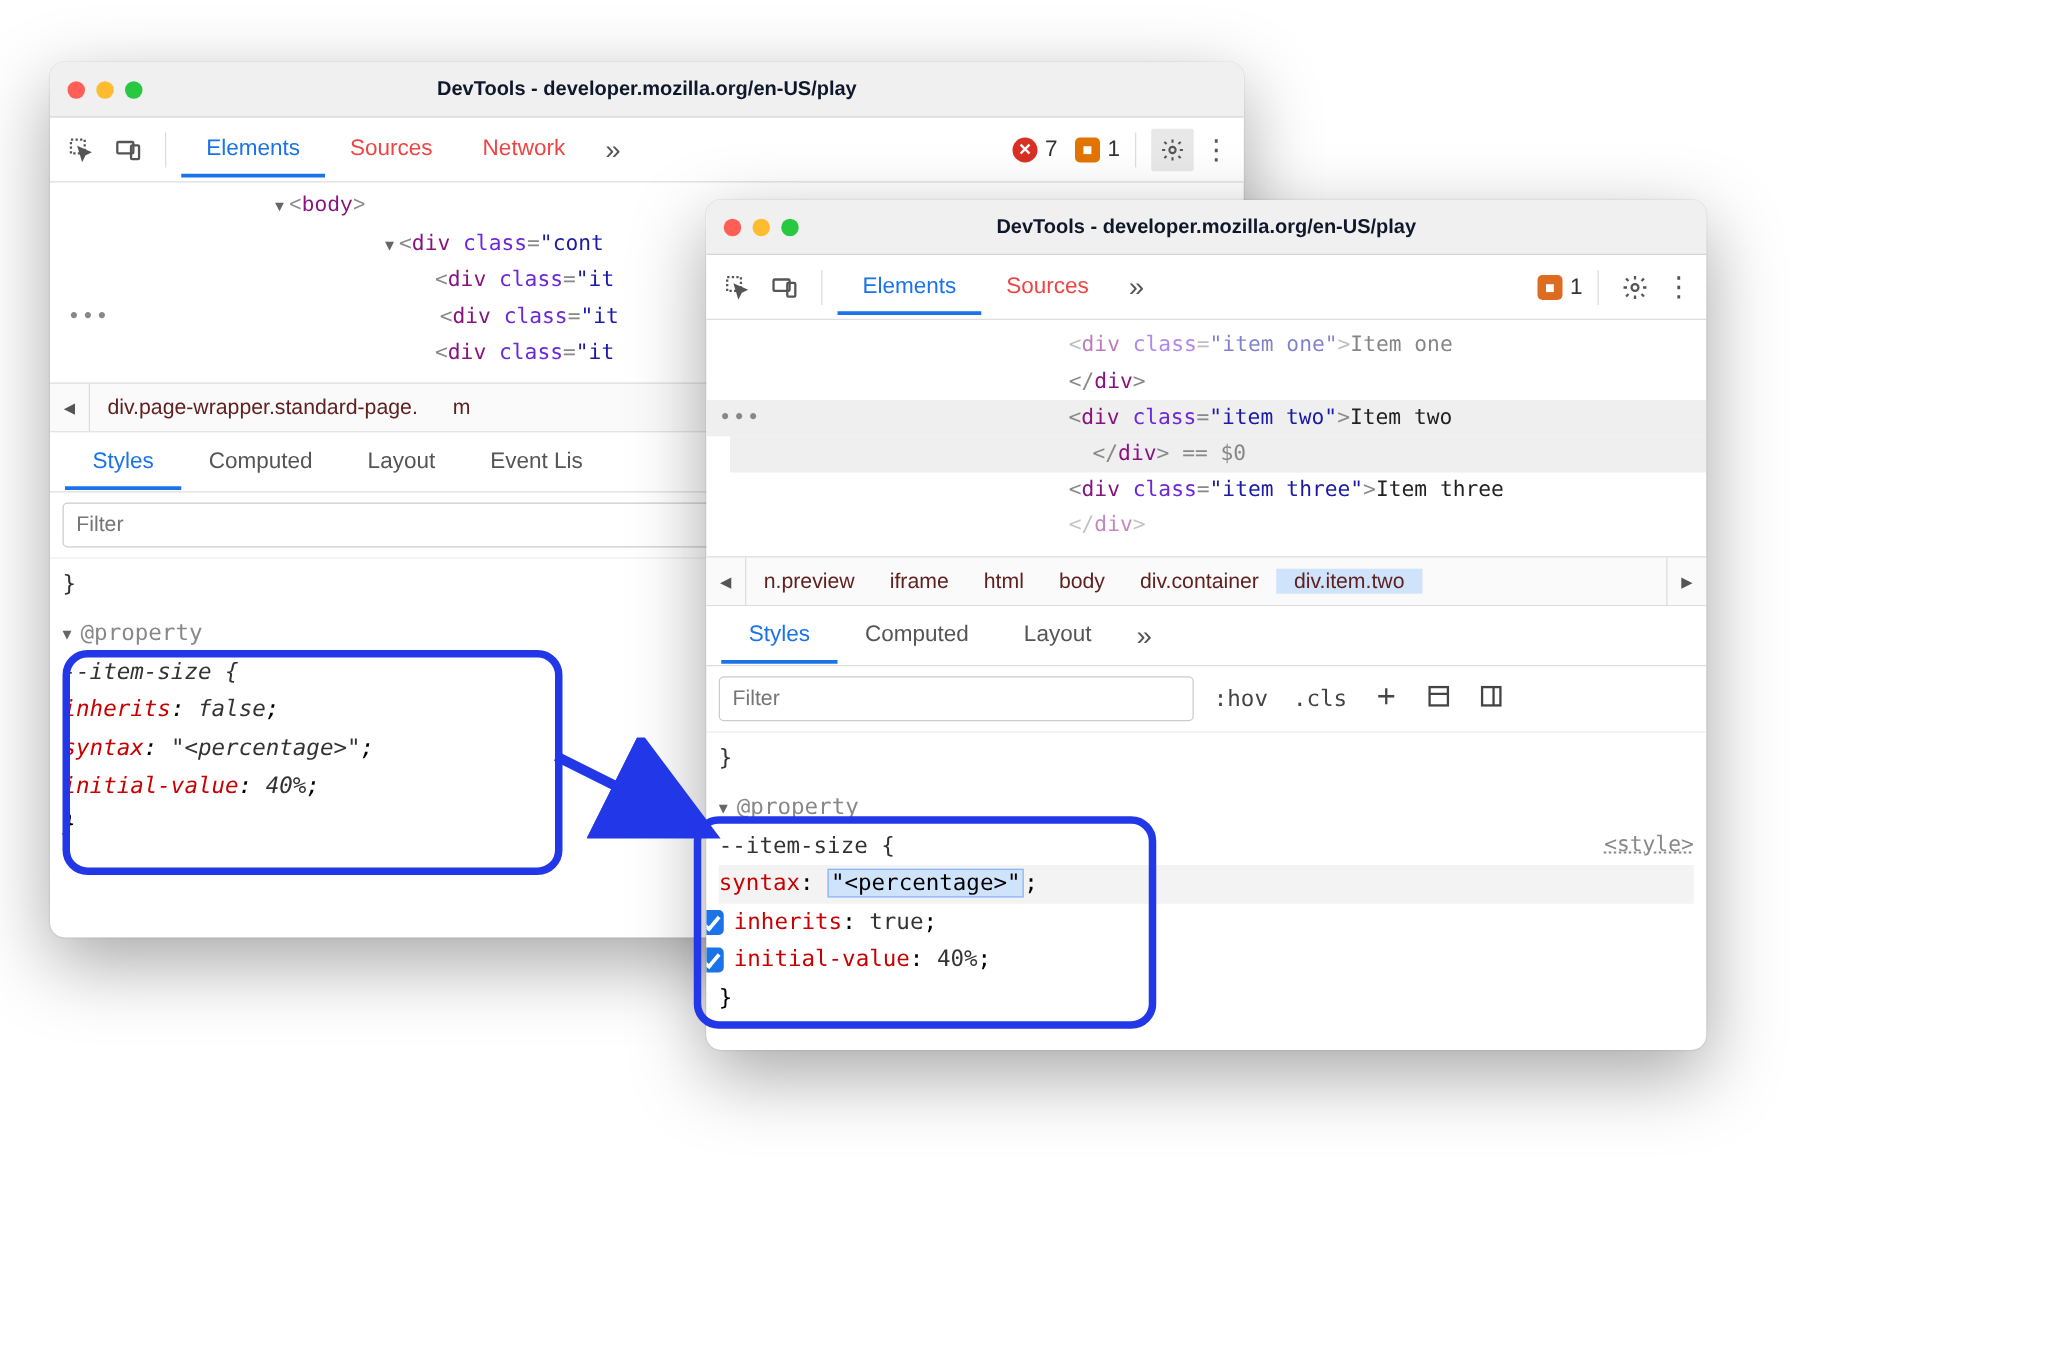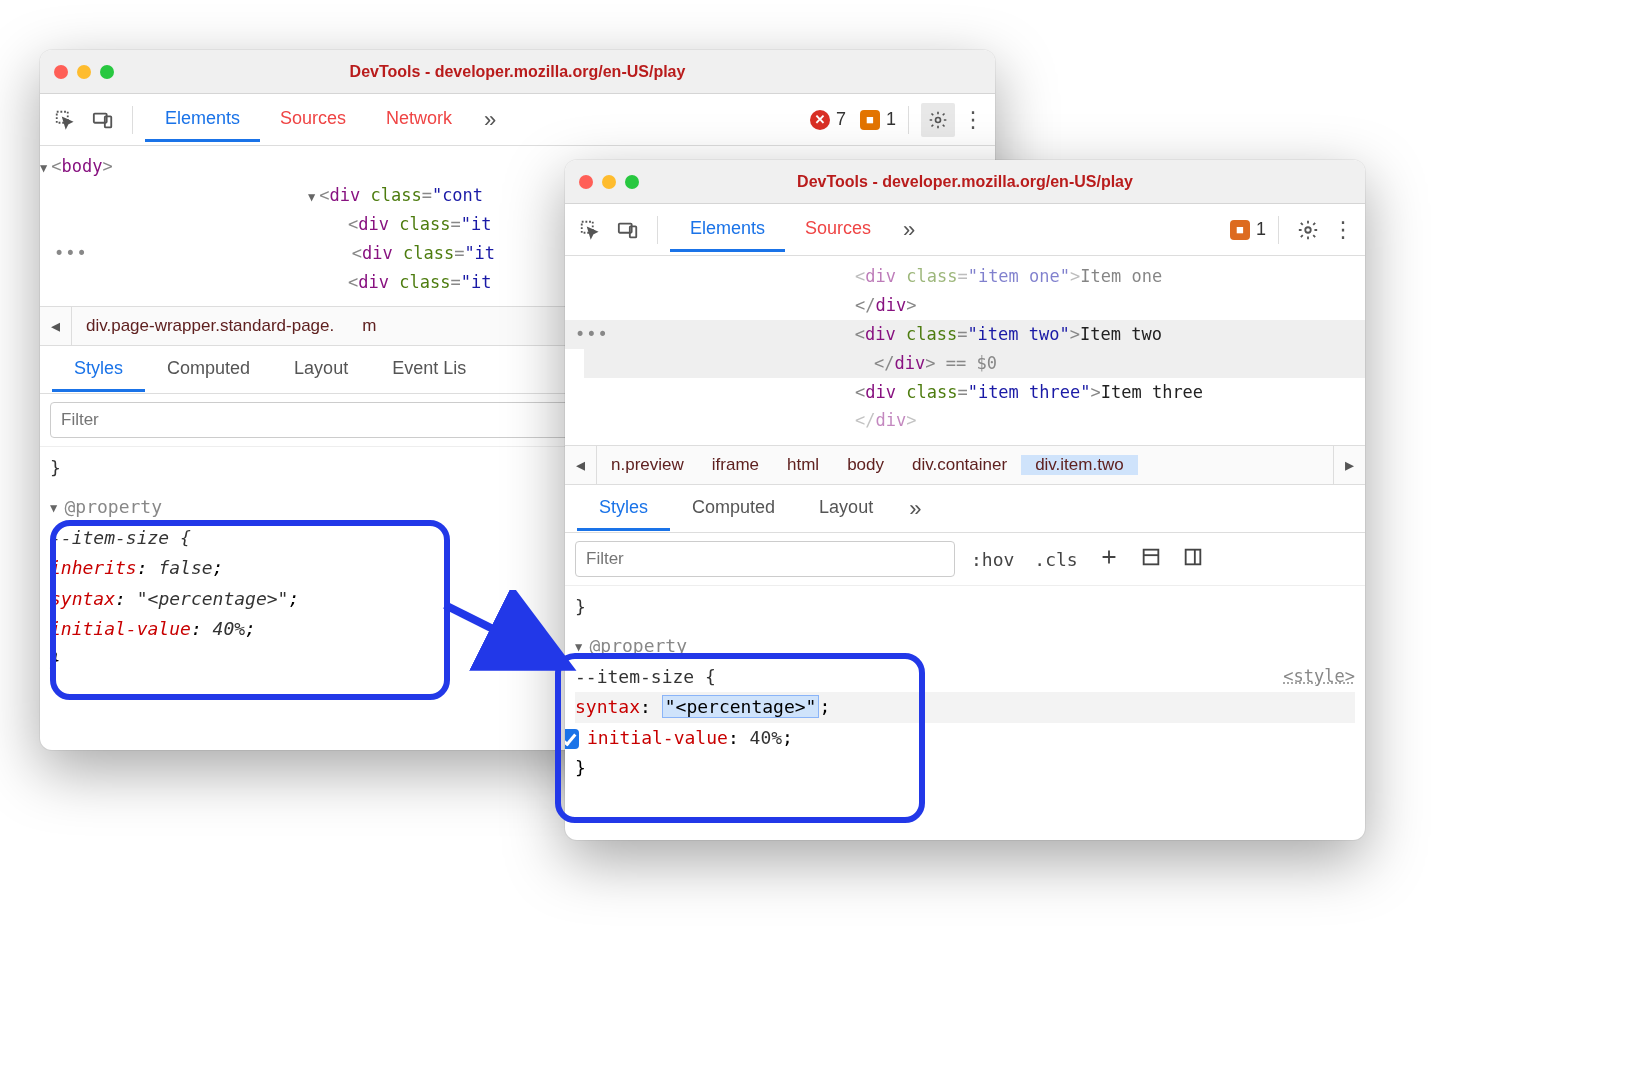--- a/index.html
+++ b/index.html
@@ -29,21 +29,21 @@
       align-items: center;
       padding: 0 14px;
       border-bottom: 1px solid #d5d5d5;
       position: relative;
     }
     .traffic { display: flex; gap: 9px; }
     .dot { width: 14px; height: 14px; border-radius: 50%; }
     .dot.red { background: #ff5f57; }
     .dot.yel { background: #febc2e; }
     .dot.grn { background: #28c840; }
-    .title { position: absolute; left: 0; right: 0; text-align: center; font-size: 16px; font-weight: 600; color: #b91c1c; }
+    .title { position: absolute; left: 0; right: 0; text-align: center; font-size: 16px; font-weight: 600; color: #0f172a; }
     .toolbar {
       height: 52px;
       display: flex;
       align-items: center;
       padding: 0 8px;
       border-bottom: 1px solid #ddd;
       background: #fff;
       gap: 4px;
     }
     .tool-icon {
@@ -71,21 +71,21 @@
       padding: 6px 0 10px 0;
       font-family: Menlo, Monaco, Consolas, monospace;
       font-size: 17px;
       line-height: 1.7;
       overflow: hidden;
       position: relative;
     }
     .dom-line { white-space: nowrap; }
     .tag-ang { color: #888; }
     .tag-name { color: #881280; }
-    .attr-name { color: #4d7c0f; }
+    .attr-name { color: #6d28d9; }
     .attr-val { color: #1a1aa6; }
     .txt { color: #222; }
     .close-tag { color: #881280; }
     .dom-sel { color: #888; font-style: normal; }
     .caret-v::before { content: "▼"; font-size: 12px; margin-right: 4px; color: #666; }
     .ellipsis-handle { color:#888; padding: 0 6px; letter-spacing: 1px; }
     .breadcrumb {
       display: flex; align-items: center; height: 40px; border-top: 1px solid #ddd; border-bottom: 1px solid #ddd;
       background: #fafafa; font-size: 17px; overflow: hidden;
     }
@@ -185,21 +185,21 @@
     <div class="gear">
       <svg viewBox="0 0 24 24" width="20" height="20" fill="none" stroke="#555" stroke-width="2">
           <circle cx="12" cy="12" r="3"></circle>
           <path d="M12 2v3M12 19v3M4.2 4.2l2.1 2.1M17.7 17.7l2.1 2.1M2 12h3M19 12h3M4.2 19.8l2.1-2.1M17.7 6.3l2.1-2.1"></path>
         </svg>
     </div>
     <div class="more">⋮</div>
   </div>
 
   <div class="dom-tree">
-    <div class="dom-line" style=""><span class="caret-v"></span><span class="tag-ang">&lt;</span><span class="tag-name">body</span><span class="tag-ang">&gt;</span></div>
+    <div class="dom-line" style="padding-left:180px;font-family:Liberation Mono, monospace;"><span class="caret-v"></span><span class="tag-ang">&lt;</span><span class="tag-name">body</span><span class="tag-ang">&gt;</span></div>
     <div class="dom-line" style="padding-left:268px;"><span class="caret-v"></span><span class="tag-ang">&lt;</span><span class="tag-name">div</span> <span class="attr-name">class</span><span class="tag-ang">=</span><span class="attr-val">"cont</span></div>
     <div class="dom-line" style="padding-left:308px;"><span class="tag-ang">&lt;</span><span class="tag-name">div</span> <span class="attr-name">class</span><span class="tag-ang">=</span><span class="attr-val">"it</span></div>
     <div style="display:flex; align-items:center;">
       <span class="ellipsis-handle" style="padding-left:14px;">•••</span>
       <span class="dom-line" style="padding-left:258px;"><span class="tag-ang">&lt;</span><span class="tag-name">div</span> <span class="attr-name">class</span><span class="tag-ang">=</span><span class="attr-val">"it</span></span>
     </div>
     <div class="dom-line" style="padding-left:308px;"><span class="tag-ang">&lt;</span><span class="tag-name">div</span> <span class="attr-name">class</span><span class="tag-ang">=</span><span class="attr-val">"it</span></div>
   </div>
 
   <div class="breadcrumb">
@@ -320,20 +320,21 @@
           <rect x="4" y="4" width="16" height="16"></rect>
           <path d="M14 4v16"></path>
         </svg></span>
   </div>
 
   <div class="styles-pane">
     <div class="closing-brace">}</div>
     <div class="at-rule-hdr">@property</div>
     <div><span class="rule-name" style="font-style:normal;">--item-size {</span> <span class="style-source">&lt;style&gt;</span></div>
     <div class="decl-line" style="background:#f3f3f3;"><span class="prop-name2">syntax</span>: <span class="hl-val">"&lt;percentage&gt;"</span>;</div>
+    <div class="decl-line"><span class="check"></span><span class="prop-name2">inherits</span>: <span class="prop-val2">true</span>;</div>
     <div class="decl-line"><span class="check"></span><span class="prop-name2">initial-value</span>: <span class="prop-val2">40%</span>;</div>
     <div>}</div>
   </div>
 </div>
 
 <div class="highlight-box hb1"></div>
 <div class="highlight-box hb2"></div>
 <svg class="arrow-svg" viewBox="0 0 140 90">
   <defs>
       <marker id="ah" markerWidth="12" markerHeight="12" refX="9" refY="6" orient="auto">

